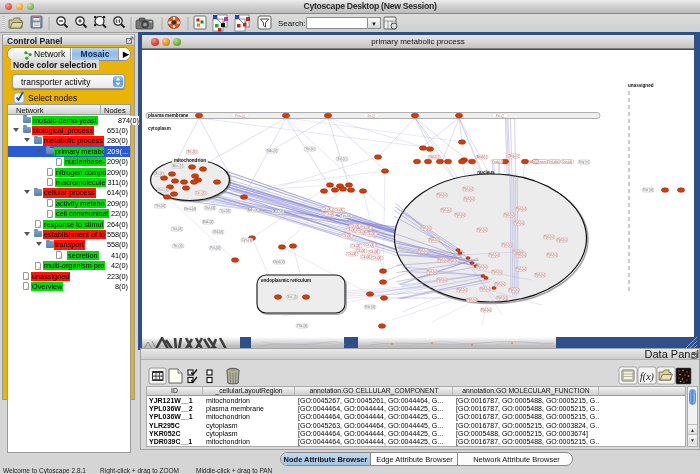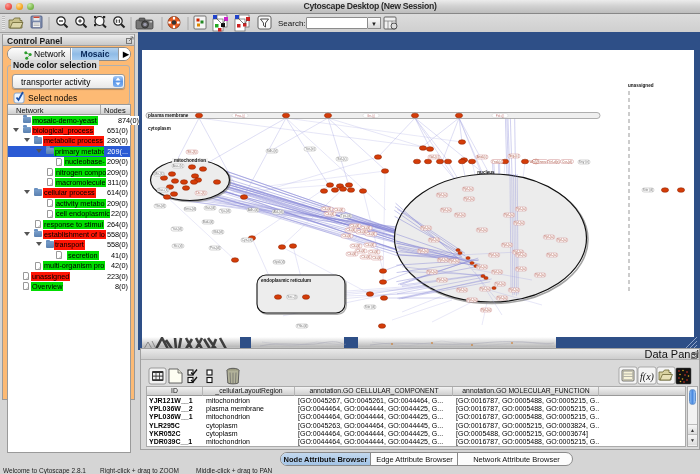--- a/index.html
+++ b/index.html
@@ -15,21 +15,21 @@
 .tl { border-radius:50%; width:7px; height:7px; top:3px; }
 
 
 #toolbar { left:0; top:14px; width:700px; height:19px;
   background:linear-gradient(#dcdcdc,#cfcfcf); border-bottom:1px solid #9f9f9f; }
 #search-label { font-size:8px; color:#111; }
 #search-field { width:62px; height:12px; background:#fff; border:1px solid #8c8c8c; border-radius:1px; }
 #search-drop { width:13px; height:12px; background:linear-gradient(#fdfdfd,#d8d8d8); border:1px solid #8c8c8c; border-left:none; font-size:6px; text-align:center; line-height:12px; color:#222; }
 
 
-#cpanel { left:2px; top:34px; width:133px; height:366px; background:#fdba74;
+#cpanel { left:2px; top:34px; width:133px; height:366px; background:#eab308;
   border:1px solid #9a9a9a; border-top:none; }
 #cpanel-title { left:0; top:0; width:131px; height:12px;
   background:linear-gradient(#ededed,#c8c8c8); border-top:1px solid #b5b5b5; border-bottom:1px solid #a0a0a0;
   font-size:8.5px; font-weight:bold; color:#1a1a1a; padding-left:4px; line-height:12px; }
 .tabseg { height:12px; font-size:8.5px; line-height:12px; text-align:center; }
 
 
 #grp { left:4px; top:31px; width:123px; height:40px; border:1px solid #b0b0b0; border-radius:3px; }
 #grp-label { left:8px; top:26px; background:#dadada; padding:0 2px; font-size:8.5px; font-weight:bold; color:#111; }
 #dropdown { left:9px; top:40px; width:113px; height:15px; background:linear-gradient(#ffffff,#e8e8e8);
@@ -203,20 +203,26 @@
       <line x1="8" y1="5" x2="8" y2="13" stroke="#777" stroke-width="0.7"></line>
       <circle cx="10" cy="10" r="3" fill="#ddd" stroke="#333" stroke-width="0.8"></circle>
     </g>
   </svg>
   <div class="abs" id="search-label" style="left:278px;top:5px;">Search:</div>
   <div class="abs" id="search-field" style="left:306px;top:3px;"></div>
   <div class="abs" id="search-drop" style="left:368px;top:3px;">▼</div>
 </div>
 
 <div id="netwin" class="abs">
+  <div id="netwin-tb" class="abs">
+    <div class="tl2 abs" style="left:9px; background:radial-gradient(circle at 35% 30%, #fa8a80,#d03c30 65%,#a82a20);"></div>
+    <div class="tl2 abs" style="left:20px; background:radial-gradient(circle at 35% 30%, #fcc87a,#e08b20 65%,#b86a10);"></div>
+    <div class="tl2 abs" style="left:31px; background:radial-gradient(circle at 35% 30%, #b8dc80,#6aa838 65%,#4e8824);"></div>
+    <div id="netwin-title">primary metabolic process</div>
+  </div>
   <div id="canvas" class="abs">
       <svg width="552" height="287" viewBox="0 0 552 287" style="position:absolute;left:0;top:0;">
 <line x1="76.10108434911017" y1="118.55023661489867" x2="314.7502931836912" y2="200.56247516704175" stroke="#8585d5" stroke-width="0.8" opacity="0.6"></line>
 <line x1="79.3035500674124" y1="132.88738872330404" x2="320.92179567704846" y2="199.6085718284059" stroke="#8585d5" stroke-width="0.8" opacity="0.6"></line>
 <line x1="68.92342004961392" y1="118.65553882763754" x2="314.186379748036" y2="202.53748701672353" stroke="#8585d5" stroke-width="0.8" opacity="0.6"></line>
 <line x1="55.8756869995675" y1="122.37442831510627" x2="318.49884437779525" y2="202.8145903642225" stroke="#8585d5" stroke-width="0.8" opacity="0.6"></line>
 <line x1="62.27454052734299" y1="130.96384504526998" x2="320.09430456677825" y2="199.04549131774644" stroke="#8585d5" stroke-width="0.8" opacity="0.6"></line>
 <line x1="81.59203531048266" y1="133.35906668974098" x2="315.40250516517995" y2="200.08835649868246" stroke="#8585d5" stroke-width="0.8" opacity="0.6"></line>
 <line x1="86.58803138282377" y1="125.4050799924778" x2="312.92745843380146" y2="199.67701463783425" stroke="#8585d5" stroke-width="0.8" opacity="0.6"></line>
 <line x1="82.96731408946617" y1="131.2819726900716" x2="320.0712827327438" y2="204.10812250685672" stroke="#8585d5" stroke-width="0.8" opacity="0.6"></line>
@@ -725,21 +731,21 @@
           <span class="lbl red" style="left:35px;">cellular process</span>
           <span class="cnt">614(0)</span>
         </div>
       <div class="trow abs" style="top:93.2px;">
           <span class="ficon" style="left:39px;"></span>
           <span class="lbl green" style="left:47px;">activity metabo</span>
           <span class="cnt">209(0)</span>
         </div>
       <div class="trow abs" style="top:103.6px;">
           <span class="ficon" style="left:39px;"></span>
-          <span class="lbl green" style="left:47px;">cell endoplasmic</span>
+          <span class="lbl green" style="left:47px;">cell communicat</span>
           <span class="cnt">22(0)</span>
         </div>
       <div class="trow abs" style="top:114px;">
           <span class="ficon" style="left:27px;"></span>
           <span class="lbl green" style="left:35px;">response to stimul</span>
           <span class="cnt">264(0)</span>
         </div>
       <div class="trow abs" style="top:124.4px;">
           <span class="arr" style="left:16px;"></span>
           <span class="folder" style="left:26px;"></span>

